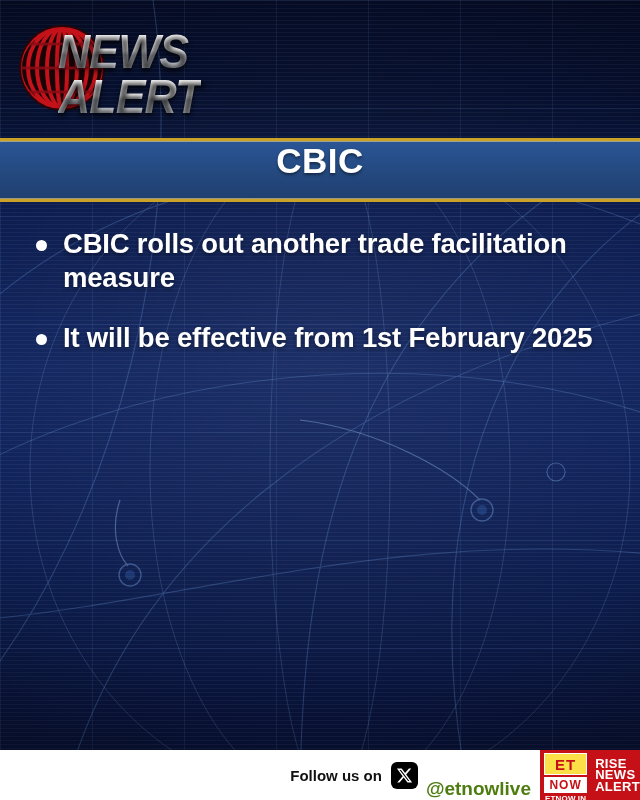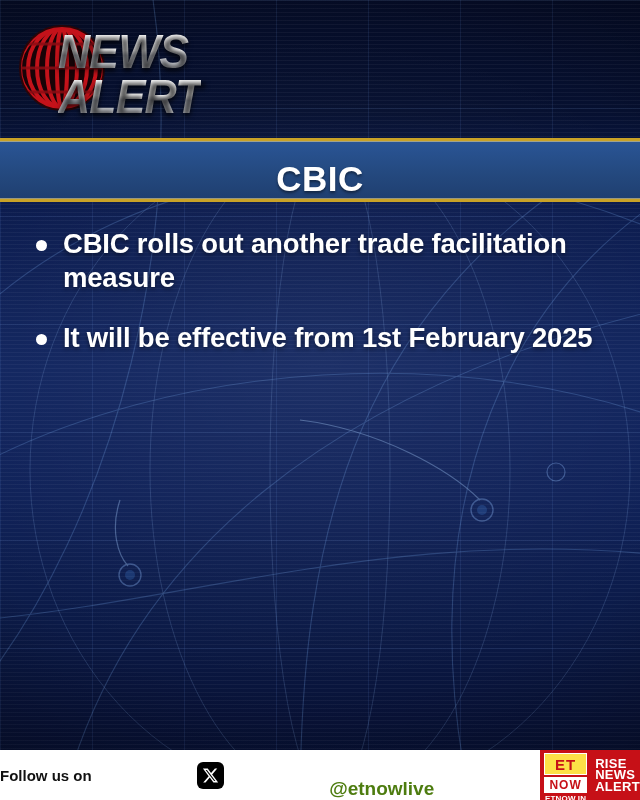--- a/index.html
+++ b/index.html
@@ -58,21 +58,21 @@
     -webkit-text-fill-color:transparent;
     text-shadow:0 3px 5px rgba(0,0,0,.75);
     transform:scaleX(.93); transform-origin:left center;
   }
   .na-line.l2{ margin-top:-2px; }
   
   #headline-banner{
     position:absolute; left:0; top:138px; width:640px; height:64px;
     background:linear-gradient(180deg,#2a5596 0%,#24497f 55%,#1f3f70 100%);
     border-top:3px solid #c9a227; border-bottom:3px solid #c9a227;
-    display:flex; align-items:flex-end; justify-content:center;
+    display:flex; align-items:flex-start; justify-content:center;
   }
   #headline-banner::before,#headline-banner::after{
     content:""; position:absolute; left:0; width:100%; height:1px;
     background:rgba(255,225,140,.55);
   }
   #headline-banner::before{ top:0; }
   #headline-banner::after{ bottom:0; }
   #headline-text{
     color:#ffffff; font-size:35px; font-weight:bold; letter-spacing:.5px;
     text-shadow:0 2px 3px rgba(0,0,0,.45);
@@ -88,21 +88,21 @@
   }
   .bullet-text{
     color:#ffffff; font-size:27.5px; font-weight:bold;
     line-height:34px; letter-spacing:-.2px;
     text-shadow:0 2px 4px rgba(0,0,0,.45);
   }
   
   #footer{
     position:absolute; left:0; bottom:0; width:640px; height:50px;
     background:#ffffff; display:flex; align-items:center;
-    justify-content:space-between;
+    justify-content:flex-end;
   }
   #follow-label{
     color:#111; font-size:15px; font-weight:bold; margin-right:9px;
   }
   #x-icon{
     width:27px; height:27px; border-radius:6px; background:#000;
     display:flex; align-items:center; justify-content:center; margin-right:8px;
   }
   #handle{ color:#4d7c0f; font-size:19px; font-weight:bold; margin-right:9px;margin-top:28px; }
   #etnow-logo{

